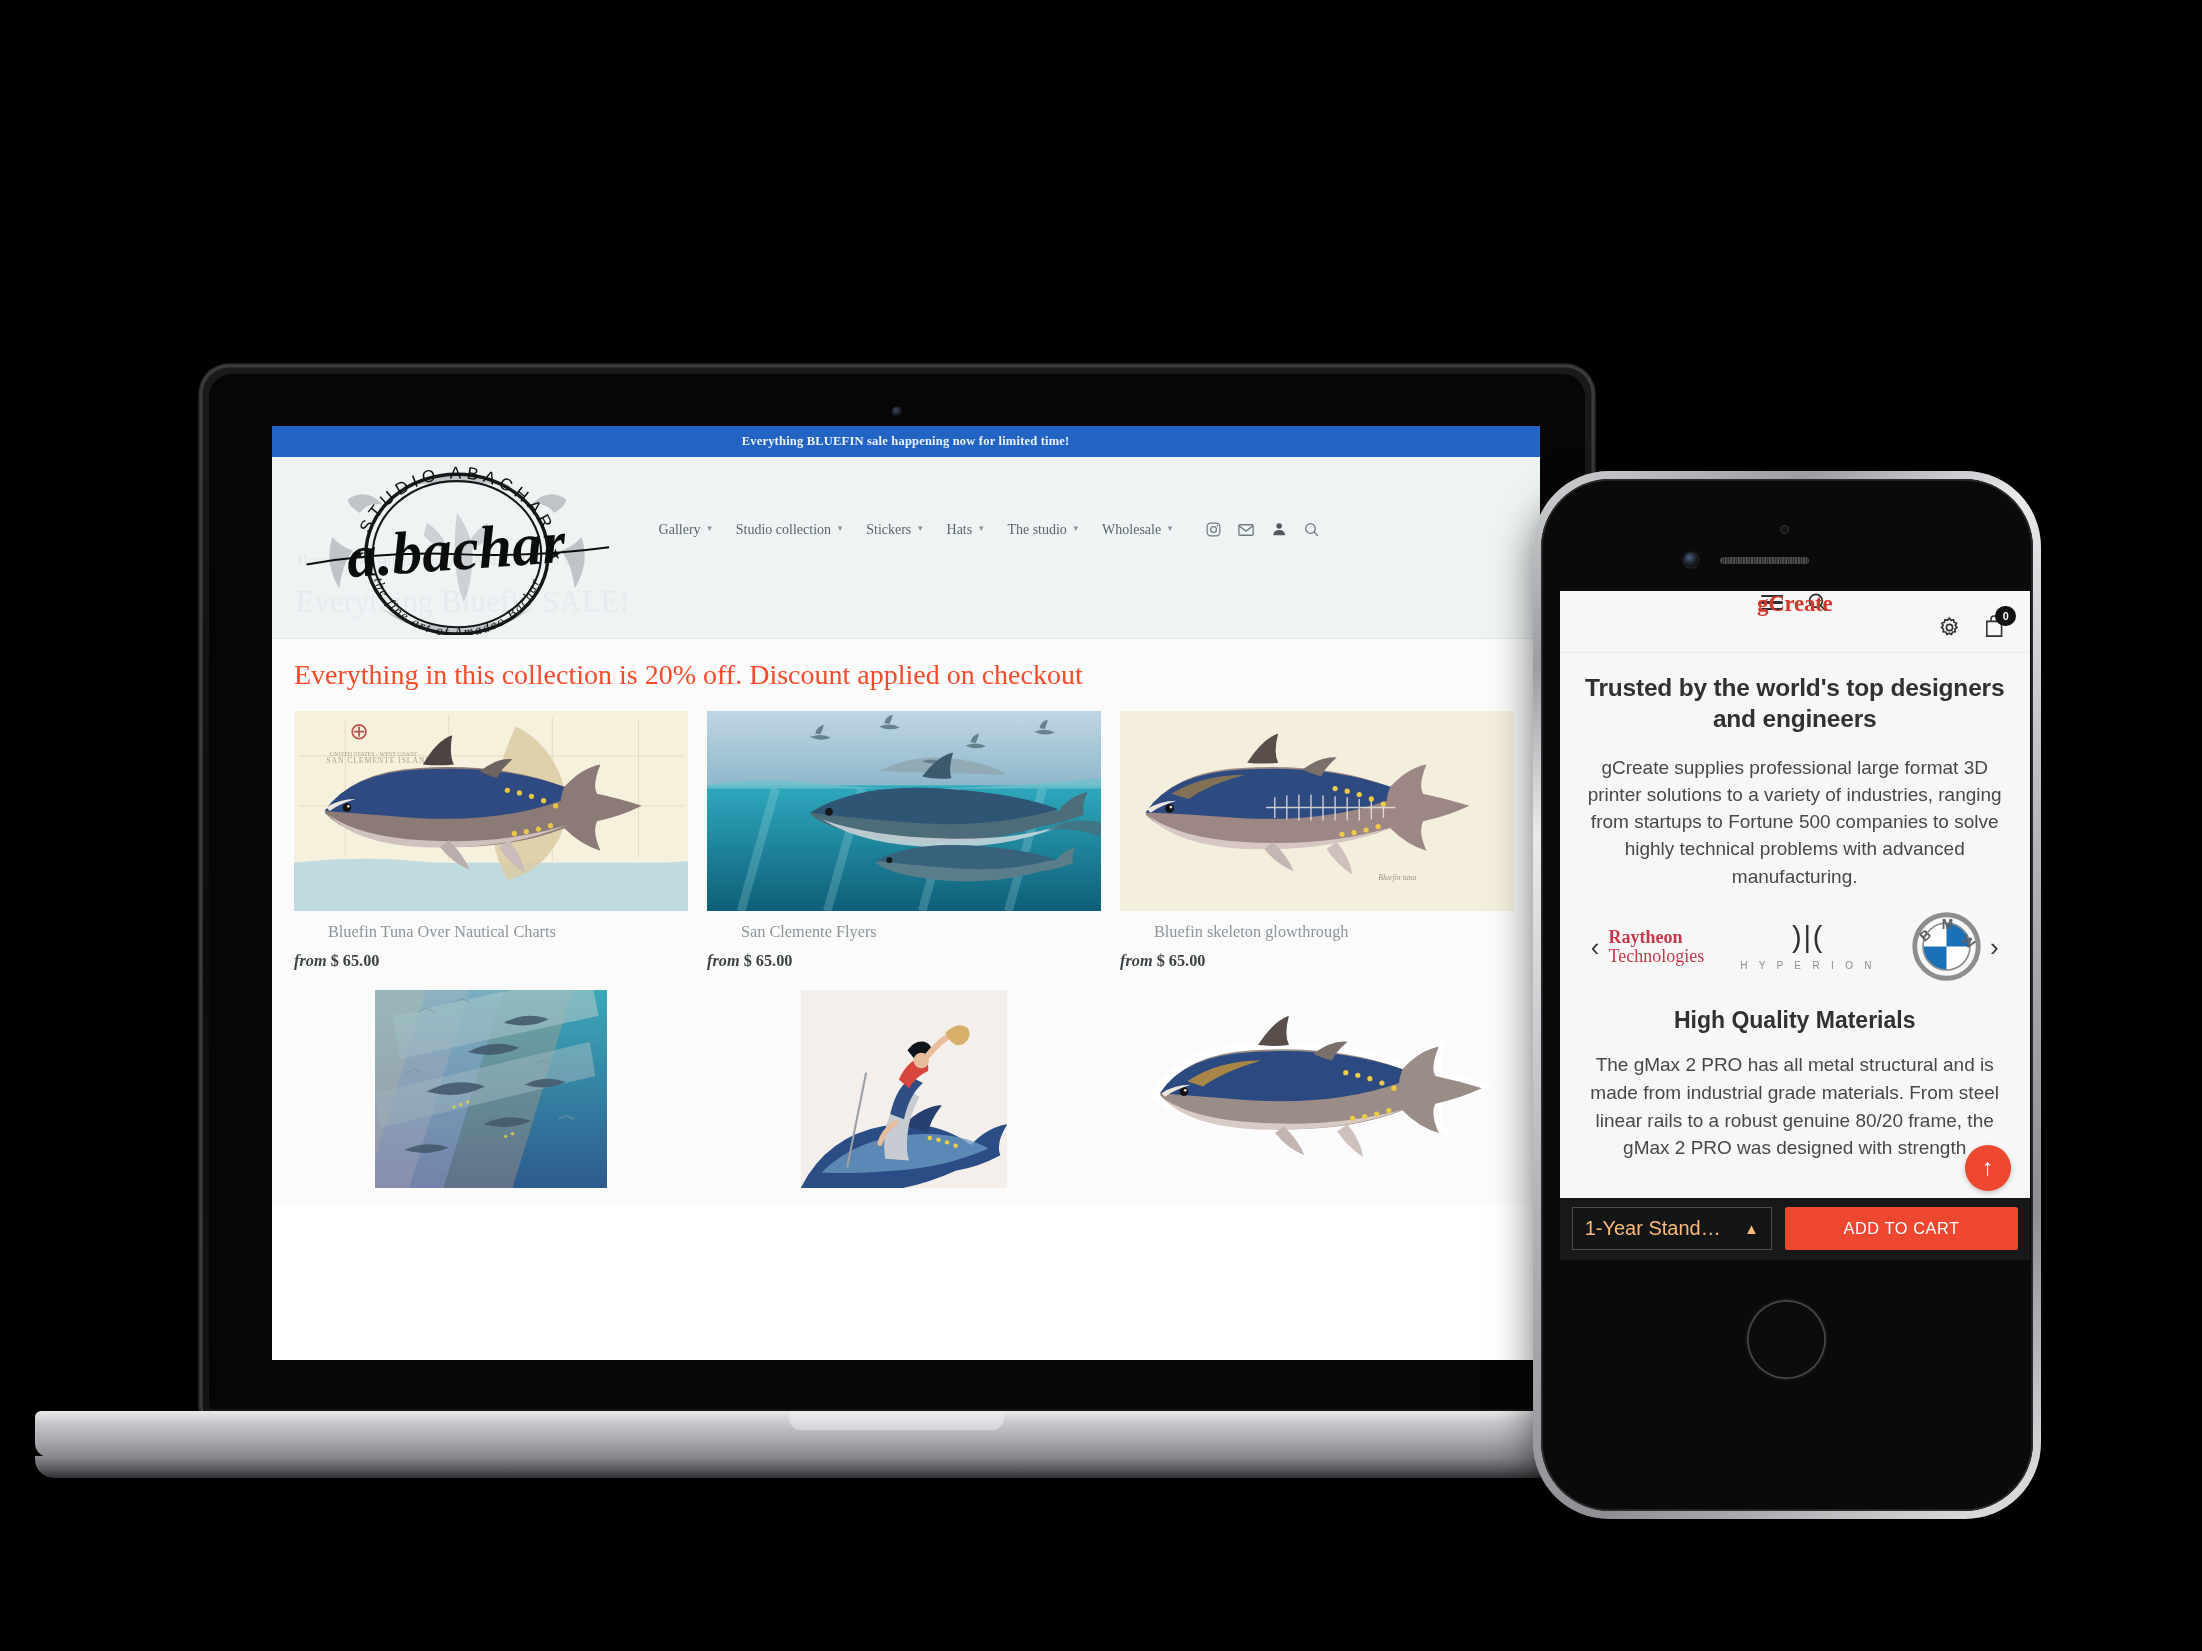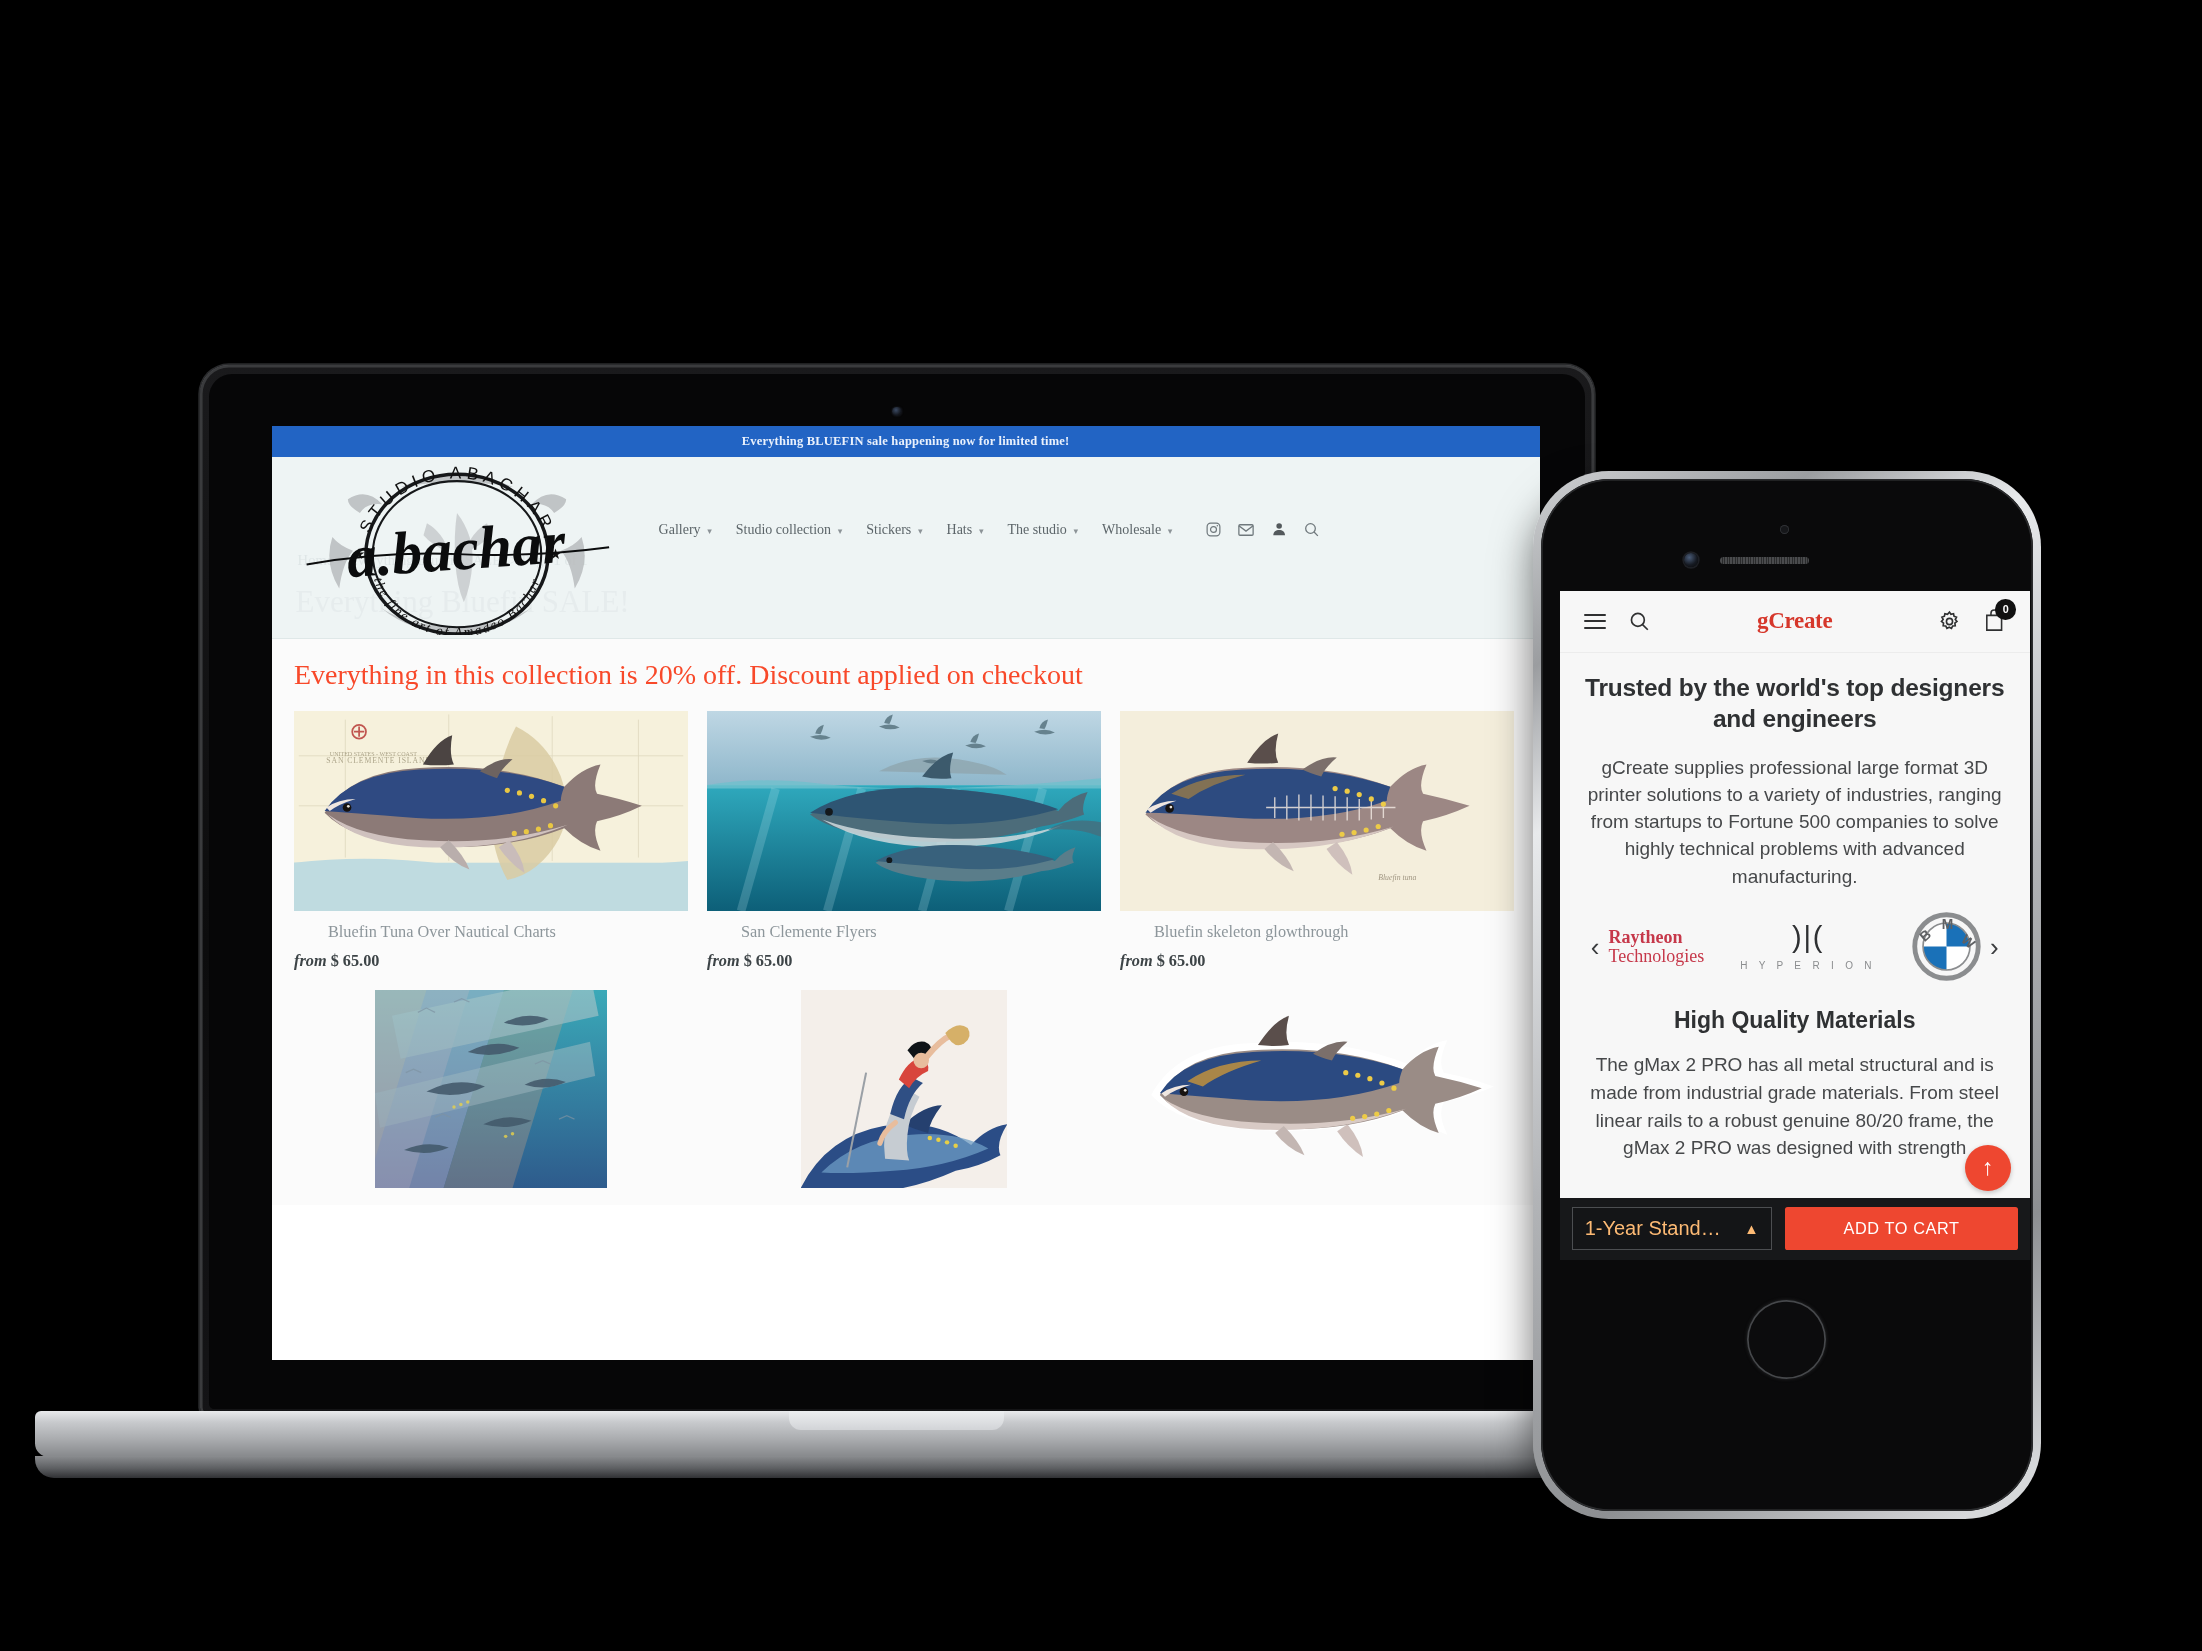--- a/index.html
+++ b/index.html
@@ -49,21 +49,21 @@
   .logo-wrap {
     position: absolute; left: 26px; top: 6.9px; width: 318px; height: 172px;
   }
   .logo-svg { width: 318px; height: 172px; display:block; }
   .mainnav {
     position: absolute; left: 387px; top: 64px; right: 13.8px;
     display: flex; align-items: center; gap: 22.4px;
     font-family: "Liberation Serif", serif;
   }
   .navitem {
-    display: flex; align-items: center; gap: 5.2px;
+    display: flex; gap: 5.2px;
     font-size: 14px; color: #5c6569; white-space: nowrap;
   }
   .caret { font-size: 7.7px; color: #8c9397; transform: translateY(1.7px); }
   .navicons { display: flex; align-items: center; gap: 15.5px; margin-left: 8.6px; }
   .navicons svg { display: block; }
 
   .crumbs {
     position: absolute; left: 26px; top: 95px;
     font-size: 14.6px; color: #dfe6e7; white-space: nowrap;
     font-family: "Liberation Serif", serif;
@@ -159,21 +159,21 @@
   }
   .p-home {
     position: absolute; left: 50%; top: 821px; width: 79px; height: 79px;
     margin-left: -40px; border-radius: 50%;
     background: #0c0c0d; box-shadow: inset 0 0 0 1.7px #46484b, 0 0 3.4px #2b2c2e;
   }
 
   
   .ph-head {
     height: 62px; background:#f7f7f7; display:flex; align-items:center;
-    padding: 16px 24px; border-bottom: 0.9px solid #ececec;
+    padding: 0 24px; border-bottom: 0.9px solid #ececec; flex-direction: column;
   }
   .ph-head-left { display:flex; align-items:center; gap: 22.4px; }
   .ph-head-right { display:flex; align-items:center; gap: 22.4px; margin-left:auto; position:relative; }
   .ph-logo {
     position:absolute; left:0; right:0; text-align:center;
     font-size: 23px; font-weight: 800; color:#d6372b; letter-spacing:-0.3px;
     font-family:"Liberation Serif", serif; pointer-events:none;
   }
   .hamburger { width: 22.4px; }
   .hamburger i { display:block; height:2.2px; background:#2f3031; margin: 4.3px 0; border-radius:1.7px; }

